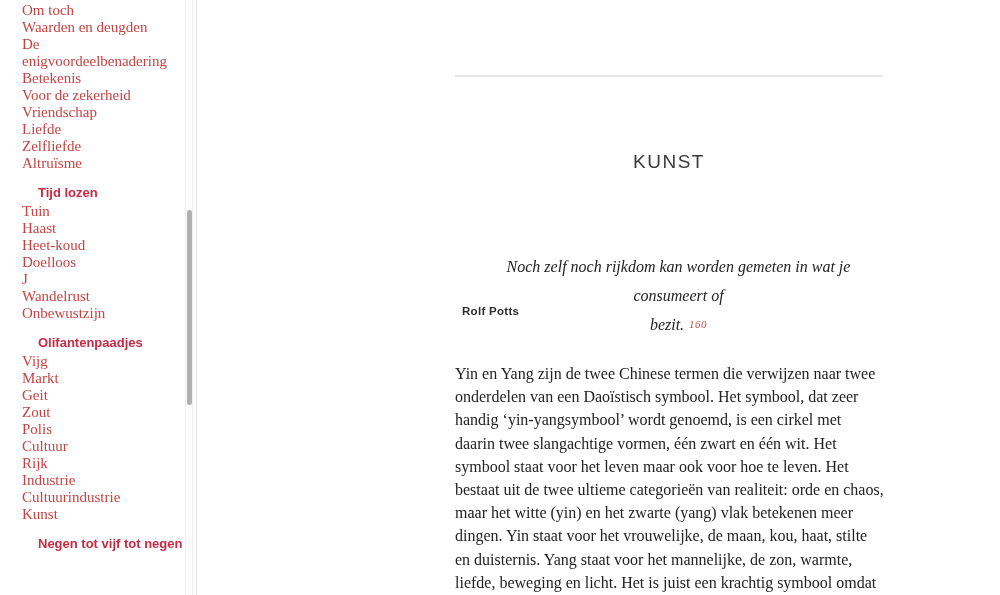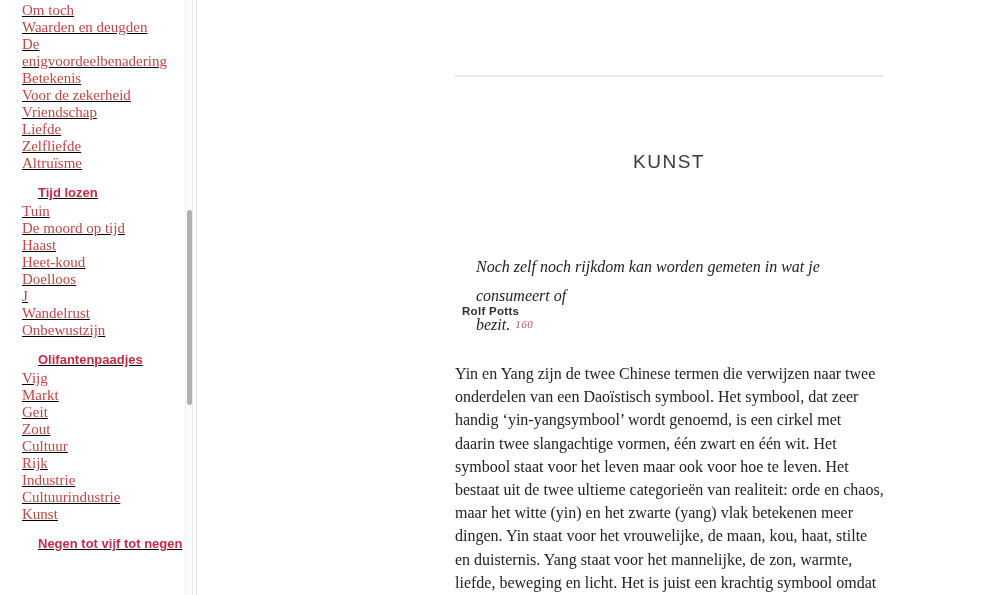--- a/index.html
+++ b/index.html
@@ -17,21 +17,20 @@
 
   
   .sidebar {
     position: absolute;
     left: 0; top: 0;
     width: 185px; height: 595px;
     padding: 2px 0 0 22px;
     box-sizing: border-box;
     overflow: hidden;
     background: #ffffff;
-    text-decoration: underline;
   }
   .toc-item {
     display: block;
     font: 15px/17px "Liberation Serif", serif;
     color: var(--sidebar-link, #c24646);
     text-decoration: none;
     cursor: pointer;
     word-wrap: break-word;
   }
   .toc-header {
@@ -94,20 +93,21 @@
     font: 400 19px/20px "Liberation Sans", sans-serif;
     letter-spacing: 1.5px;
     color: #3a3a3a;
   }
   .quote {
     position: absolute;
     left: 21px; top: 252px;
     width: 405px;
     font: italic 16px/29px "Liberation Serif", serif;
     color: #222222;
+    text-align: center;
   }
   .quote .qline { display: block; }
   .footnote-ref {
     font-size: 11px;
     letter-spacing: 0.5px;
     color: var(--footnote, #b5524a);
     margin-left: 5px;
     vertical-align: 2px;
   }
   .quote-author {
@@ -135,33 +135,33 @@
   <a class="toc-item">De enigvoordeelbenadering</a>
   <a class="toc-item">Betekenis</a>
   <a class="toc-item">Voor de zekerheid</a>
   <a class="toc-item">Vriendschap</a>
   <a class="toc-item">Liefde</a>
   <a class="toc-item">Zelfliefde</a>
   <a class="toc-item">Altruïsme</a>
 
   <a class="toc-header">Tijd lozen</a>
   <a class="toc-item">Tuin</a>
-  <a class="toc-item">De moord op tijd</a>
   <a class="toc-item">Haast</a>
   <a class="toc-item">Heet-koud</a>
   <a class="toc-item">Doelloos</a>
   <a class="toc-item">J</a>
   <a class="toc-item">Wandelrust</a>
   <a class="toc-item">Onbewustzijn</a>
 
   <a class="toc-header">Olifantenpaadjes</a>
   <a class="toc-item">Vijg</a>
   <a class="toc-item">Markt</a>
   <a class="toc-item">Geit</a>
   <a class="toc-item">Zout</a>
+  <a class="toc-item">Polis</a>
   <a class="toc-item">Cultuur</a>
   <a class="toc-item">Rijk</a>
   <a class="toc-item">Industrie</a>
   <a class="toc-item">Cultuurindustrie</a>
   <a class="toc-item">Kunst</a>
 
   <a class="toc-header">Negen tot vijf tot negen</a>
 </nav>
 
 <div class="vscroll">

